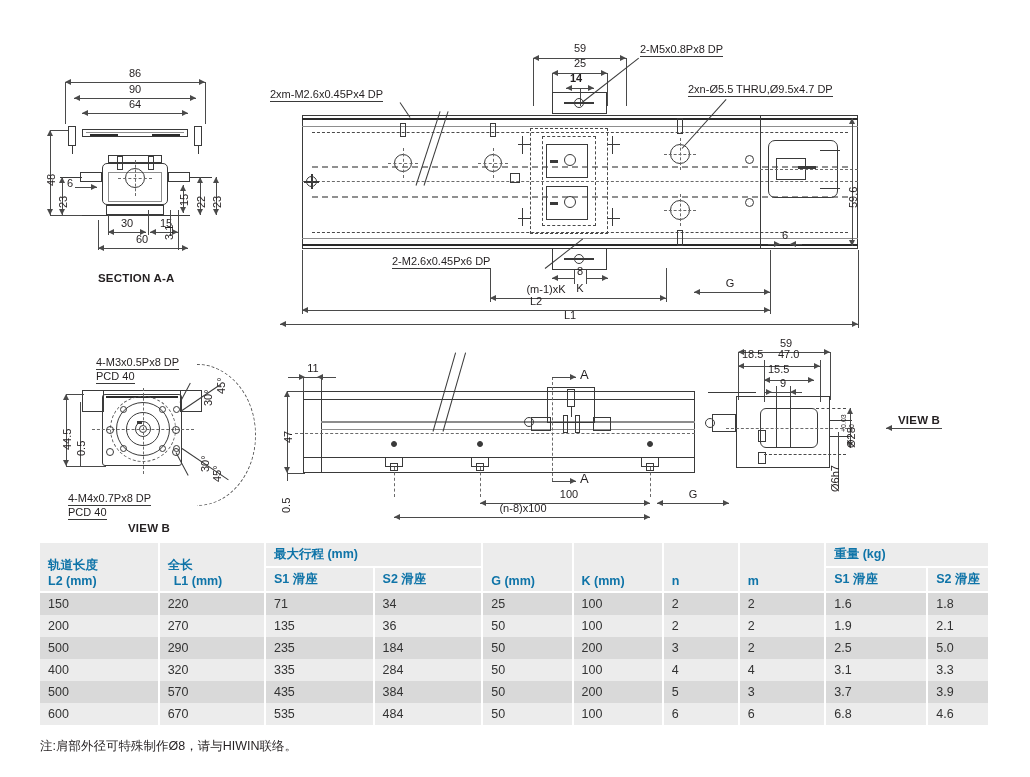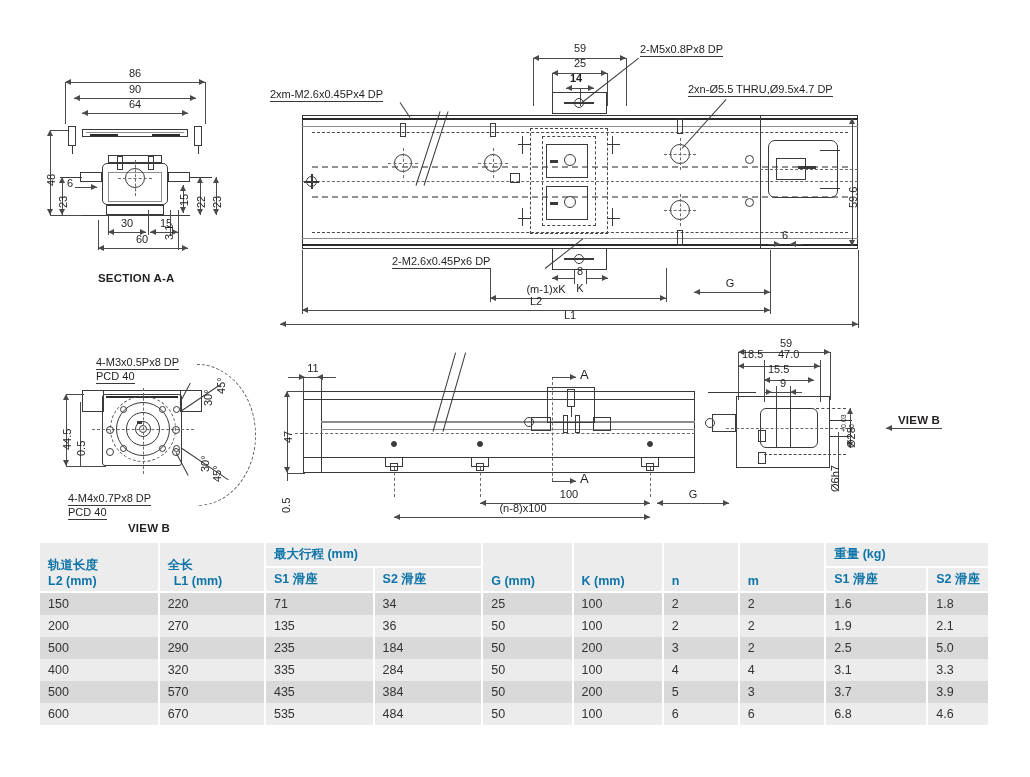--- a/index.html
+++ b/index.html
@@ -630,13 +630,14 @@
           <td>50</td>
           <td>100</td>
           <td>6</td>
           <td>6</td>
           <td>6.8</td>
           <td>4.6</td>
         </tr>
       </tbody>
   </table>
 
+  <div class="note">注:肩部外径可特殊制作Ø8，请与HIWIN联络。</div>
 </div>
 
 </body></html>

